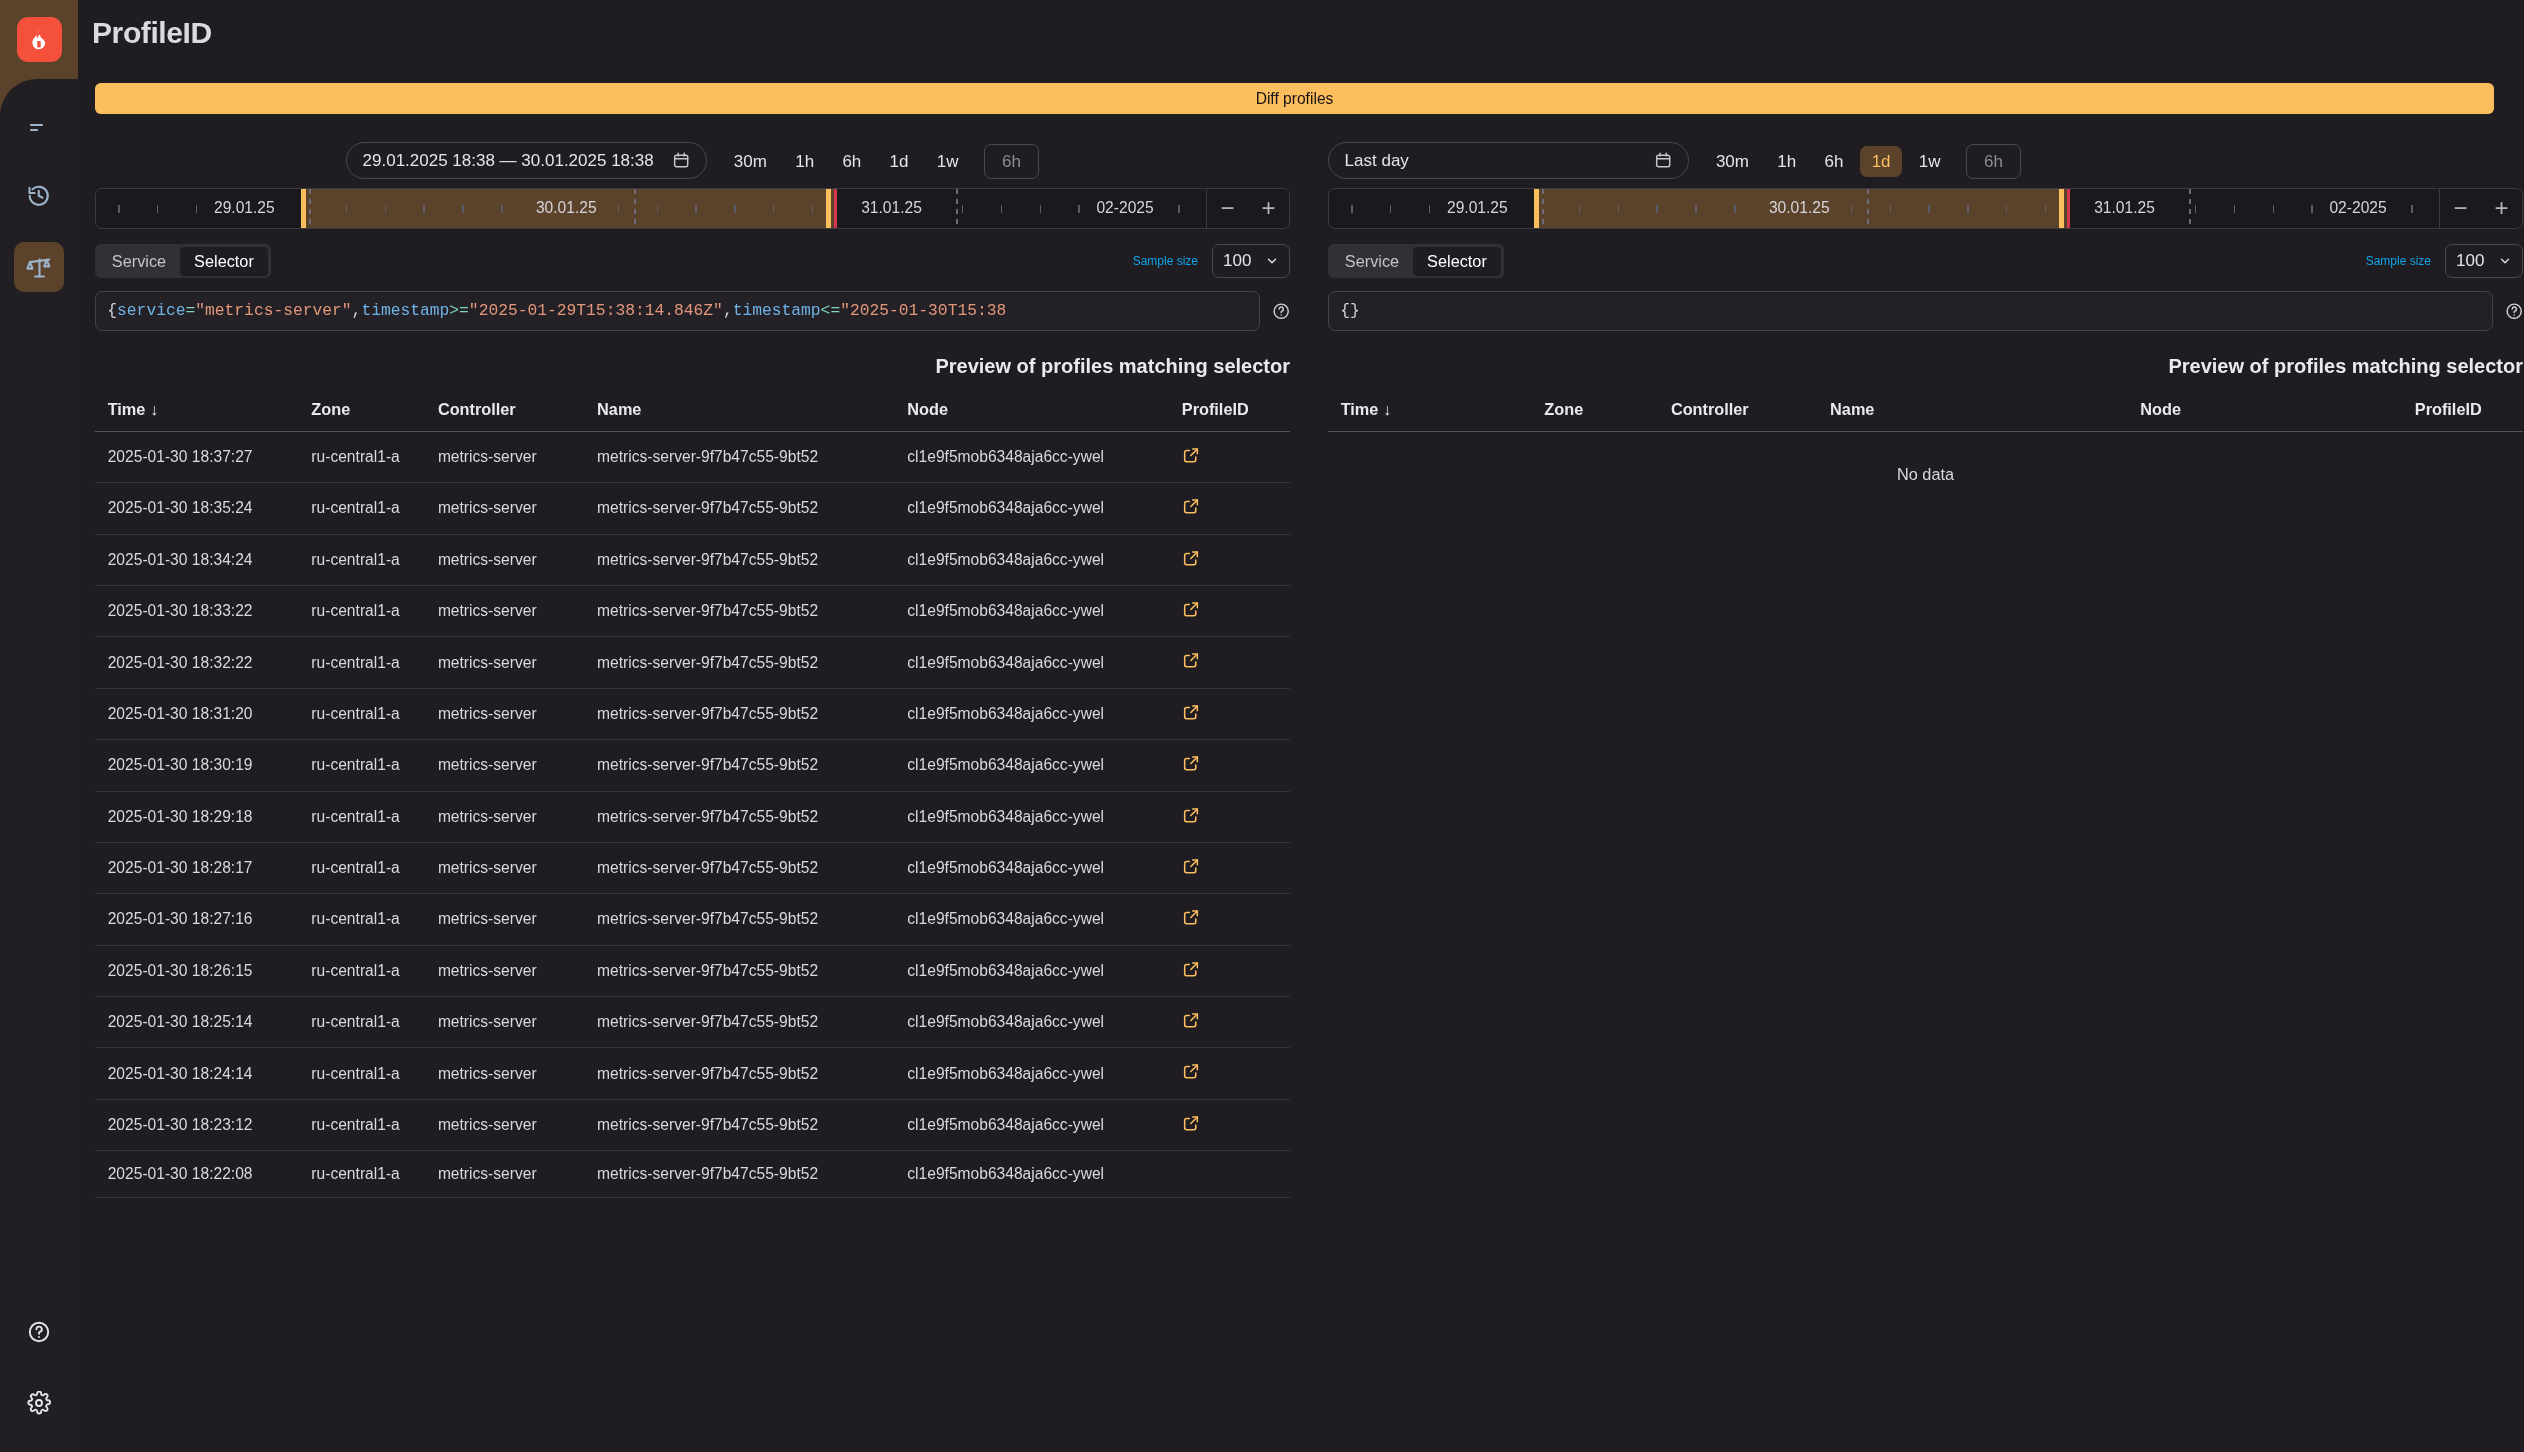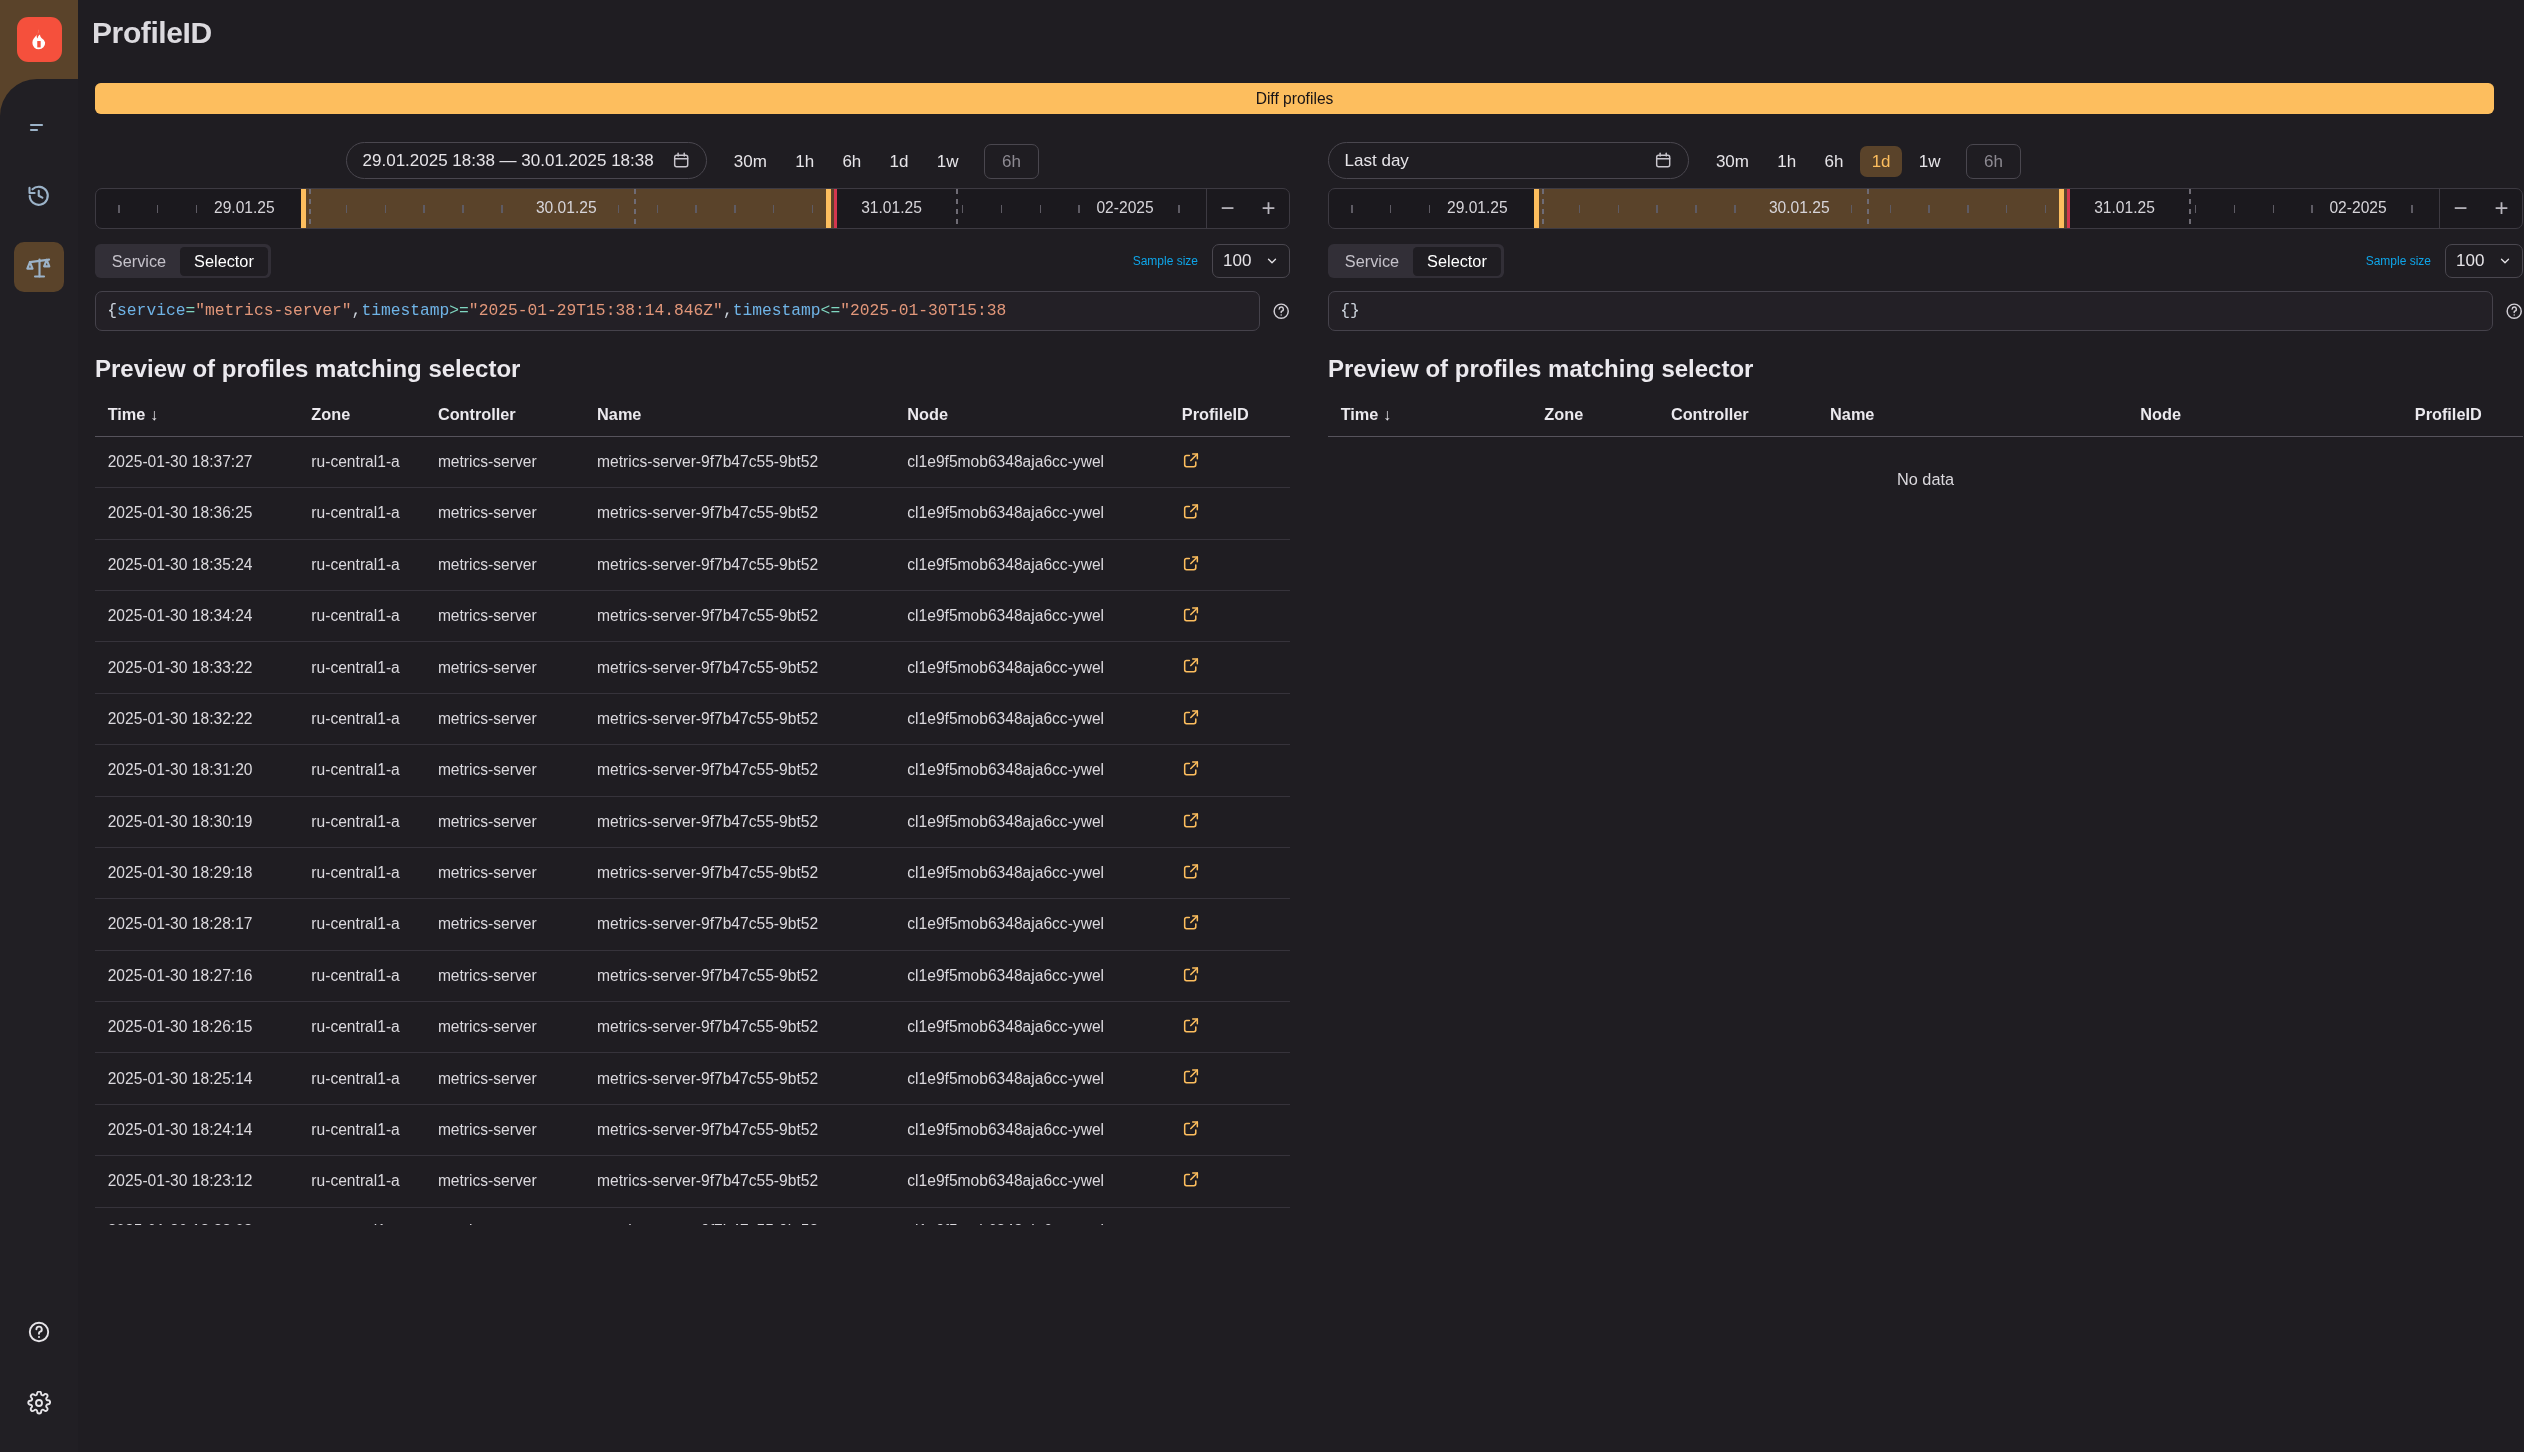--- a/index.html
+++ b/index.html
@@ -151,21 +151,21 @@
     font-family: "Liberation Mono", monospace; font-size: 16.3px;
   }
   .tk-brace { color: #cdd4dd; }
   .tk-key   { color: #6fb3e6; }
   .tk-op    { color: #7fd6c0; }
   .tk-str   { color: #e2977a; }
   .tk-punc  { color: #cdd4dd; }
   .help-icon { color: #d2cfd6; display: flex; cursor: pointer; flex: 0 0 auto; }
 
   
-  .preview-title { margin-top: 24px; font-size: 24px; font-weight: bold; color: #ebe9ee; }
+  .preview-title { margin-top: 24px; font-size: 20px; font-weight: bold; color: #ebe9ee; text-align: right; }
   table { width: 100%; border-collapse: collapse; margin-top: 12.7px; }
   th {
     text-align: left; font-size: 16.3px; font-weight: bold; color: #ebe9ee;
     padding: 10px 0 11.3px 0;
   }
   thead tr { border-bottom: 0.7px solid #56535c; }
   td {
     font-size: 15.6px; color: #dbd9de; padding: 14px 0;
     border-bottom: 0.7px solid #36333b; white-space: nowrap;
   }
@@ -373,34 +373,20 @@
             <td class="col-node">cl1e9f5mob6348aja6cc-ywel</td>
             <td class="col-pid"><span class="link-icon">
                 <svg width="18.4" height="18.4" viewBox="0 0 24 24" fill="none" stroke="currentColor" stroke-width="2" stroke-linecap="round" stroke-linejoin="round">
                   <path d="M14 4h6v6"></path>
                   <path d="M20 4l-8.5 8.5"></path>
                   <path d="M18 14.5V18a2.5 2.5 0 0 1-2.5 2.5H6A2.5 2.5 0 0 1 3.5 18V8.5A2.5 2.5 0 0 1 6 6h3.6"></path>
                 </svg>
               </span></td>
           </tr>
           <tr>
-            <td class="col-time">2025-01-30 18:36:25</td>
-            <td class="col-zone">ru-central1-a</td>
-            <td class="col-ctrl">metrics-server</td>
-            <td class="col-name">metrics-server-9f7b47c55-9bt52</td>
-            <td class="col-node">cl1e9f5mob6348aja6cc-ywel</td>
-            <td class="col-pid"><span class="link-icon">
-                <svg width="18.4" height="18.4" viewBox="0 0 24 24" fill="none" stroke="currentColor" stroke-width="2" stroke-linecap="round" stroke-linejoin="round">
-                  <path d="M14 4h6v6"></path>
-                  <path d="M20 4l-8.5 8.5"></path>
-                  <path d="M18 14.5V18a2.5 2.5 0 0 1-2.5 2.5H6A2.5 2.5 0 0 1 3.5 18V8.5A2.5 2.5 0 0 1 6 6h3.6"></path>
-                </svg>
-              </span></td>
-          </tr>
-          <tr>
             <td class="col-time">2025-01-30 18:35:24</td>
             <td class="col-zone">ru-central1-a</td>
             <td class="col-ctrl">metrics-server</td>
             <td class="col-name">metrics-server-9f7b47c55-9bt52</td>
             <td class="col-node">cl1e9f5mob6348aja6cc-ywel</td>
             <td class="col-pid"><span class="link-icon">
                 <svg width="18.4" height="18.4" viewBox="0 0 24 24" fill="none" stroke="currentColor" stroke-width="2" stroke-linecap="round" stroke-linejoin="round">
                   <path d="M14 4h6v6"></path>
                   <path d="M20 4l-8.5 8.5"></path>
                   <path d="M18 14.5V18a2.5 2.5 0 0 1-2.5 2.5H6A2.5 2.5 0 0 1 3.5 18V8.5A2.5 2.5 0 0 1 6 6h3.6"></path>

